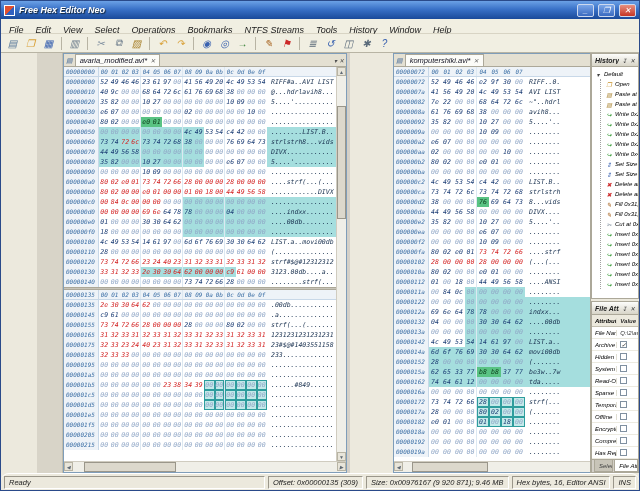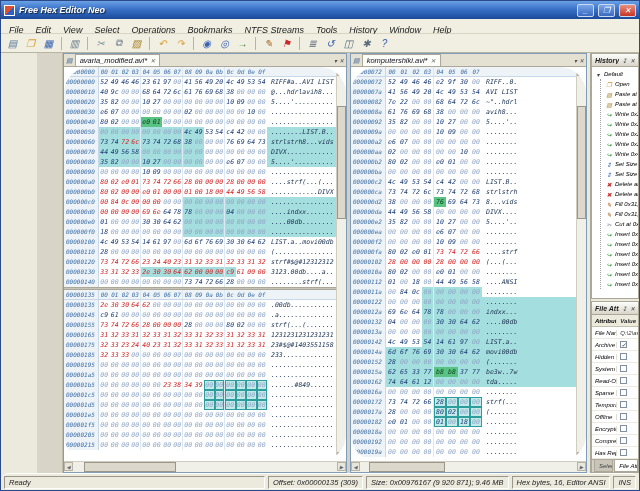--- a/index.html
+++ b/index.html
@@ -22,29 +22,29 @@
   .toolbar { height:19px; display:flex; align-items:center; background:#f1efe2; border-bottom:1px solid #b8b4a4; padding:0 3px; gap:1px; }
   .tbtn { width:17px; height:16px; display:flex; align-items:center; justify-content:center; font-size:10px; border:1px solid transparent; border-radius:2px; }
   .tsep { width:1px; height:13px; background:#b8b4a4; margin:0 3px; }
 
   
   .main { flex:1; display:flex; overflow:hidden;padding-left:36px; }
   .mdigutter { flex:0 0 26px; background:#d8d4c8; border-right:1px solid #c0bcac; }
   .editors { display:flex; flex:0 0 527px; overflow:hidden; }
   .editor { display:flex; flex-direction:column; border:1px solid #7f9db9; background:#fff; overflow:hidden; }
   .ed0 { flex:0 0 284px; --bw:10.5px; }
-  .ed1 { flex:0 0 237px; --bw:12px; }
+  .ed1 { flex:0 0 237px;margin-left:43px; --bw:12px; }
   .vsplit { flex:0 0 3px; background:#d4d0c8; }
   .tabrow { height:13px; flex:0 0 13px; background:#e4e0d2; border-bottom:1px solid #aca899; display:flex; align-items:flex-end; padding-left:2px; }
   .tabicon { font-size:7px; color:#5a7aa0; margin:0 2px 1px 0; }
   .tab { display:flex; align-items:center; gap:3px; background:#fcfcf8; border:1px solid #aca899; border-bottom:none; padding:0 4px; height:12px; }
   .tab-label { font-size:7.5px; color:#101020; white-space:nowrap; }
   .tabx { font-size:6px; color:#606060; }
   .tabbtns { margin-left:auto; display:flex; gap:2px; padding:0 2px 2px 0; font-size:6px; color:#505050; }
-  .edbody { flex:1; display:flex; overflow:hidden;border-radius:26px; }
+  .edbody { flex:1; display:flex; overflow:hidden; }
   .hexbody { flex:1; overflow:hidden; background:#fff; font-family:"DejaVu Sans Mono", monospace; }
 
   .hexrow { display:flex; height:10px; line-height:10px; }
   .hexhead { background:#eef3f8; border-bottom:1px solid #c8d8e8; }
   .hexhead .byte { color:#3a6ea5; font-size:6px; }
   .offs { flex:0 0 35px; font-size:6px; color:#3a6ea5; background:#eef3f8; border-right:1px solid #c8d8e8; padding-left:2px; white-space:nowrap; overflow:hidden; }
   .byte { flex:0 0 var(--bw); font-size:6.5px; text-align:center; color:#1b3c74; white-space:nowrap; overflow:hidden; }
   .byte.z { color:#8fa6c6; }
   .byte.g { border-right:1px solid #dce8f2; }
   .m-sel { background:#a5dede; }

